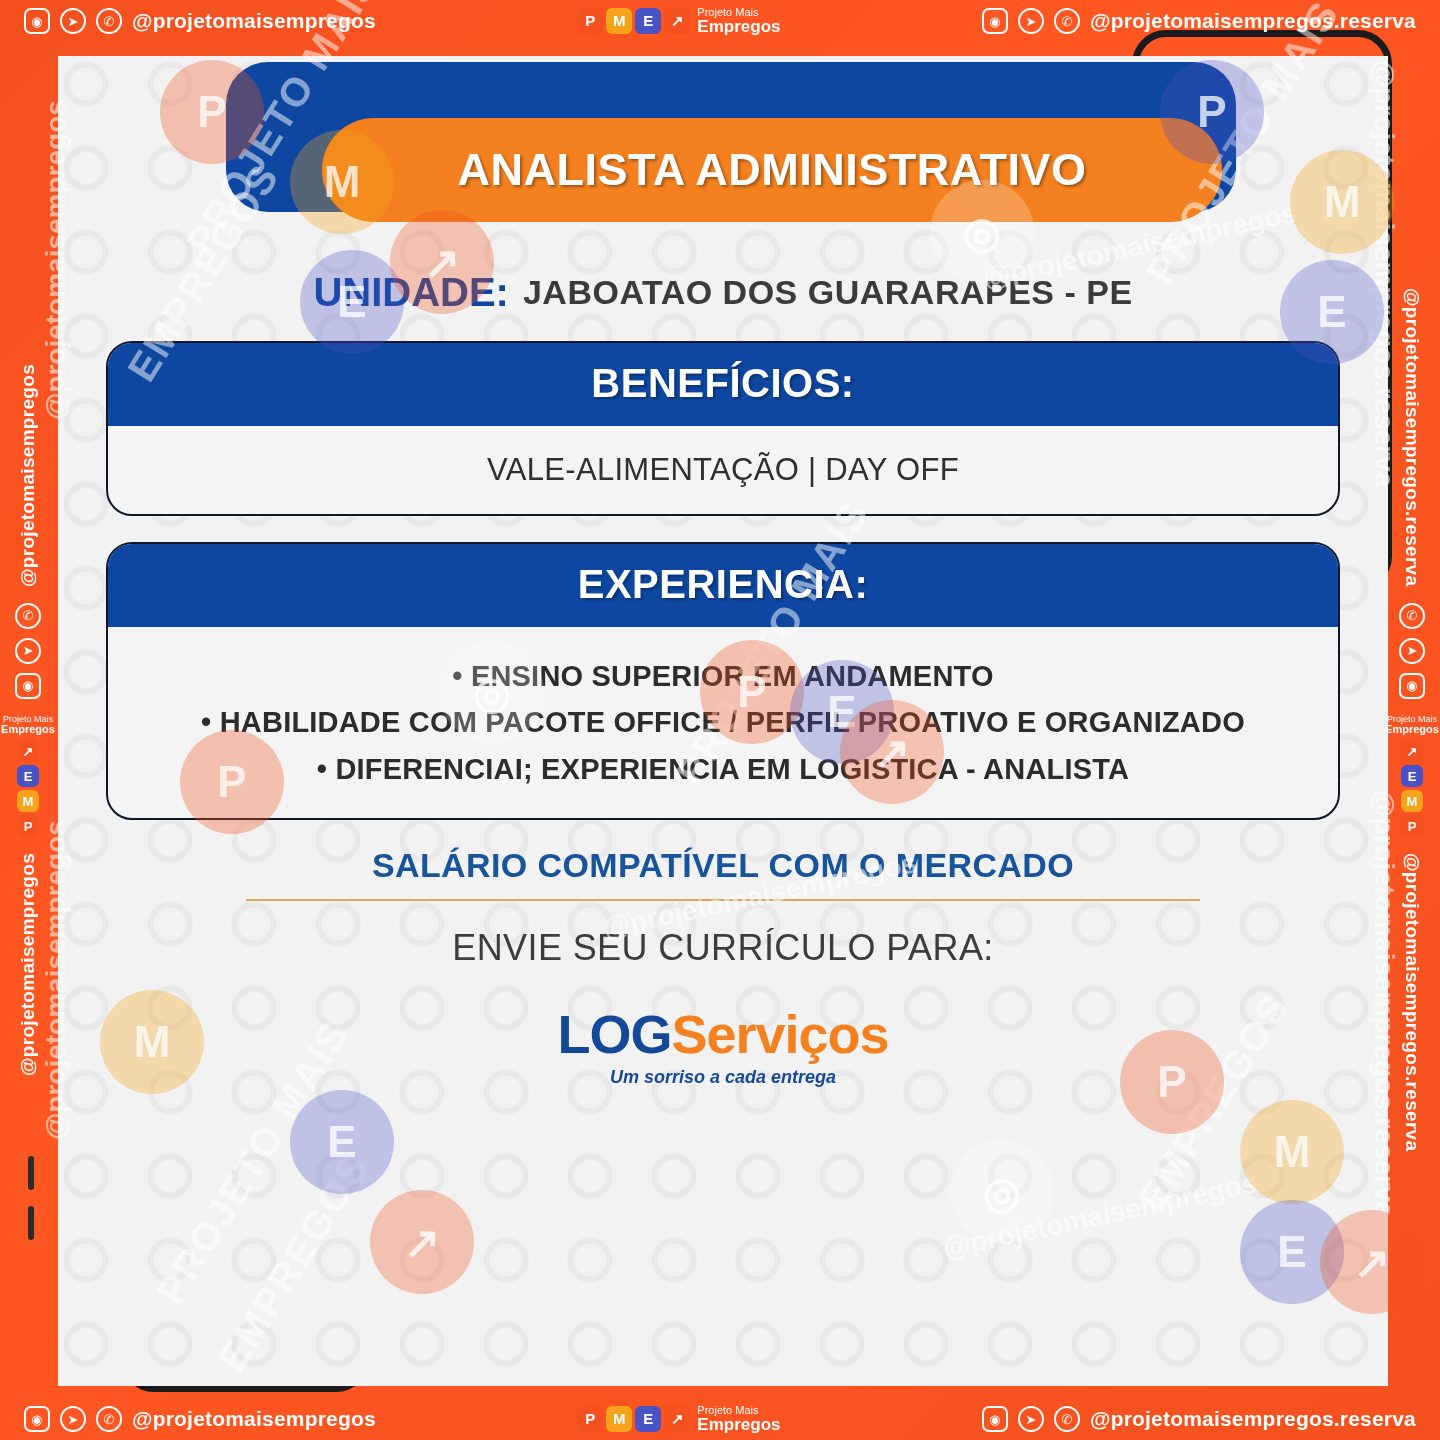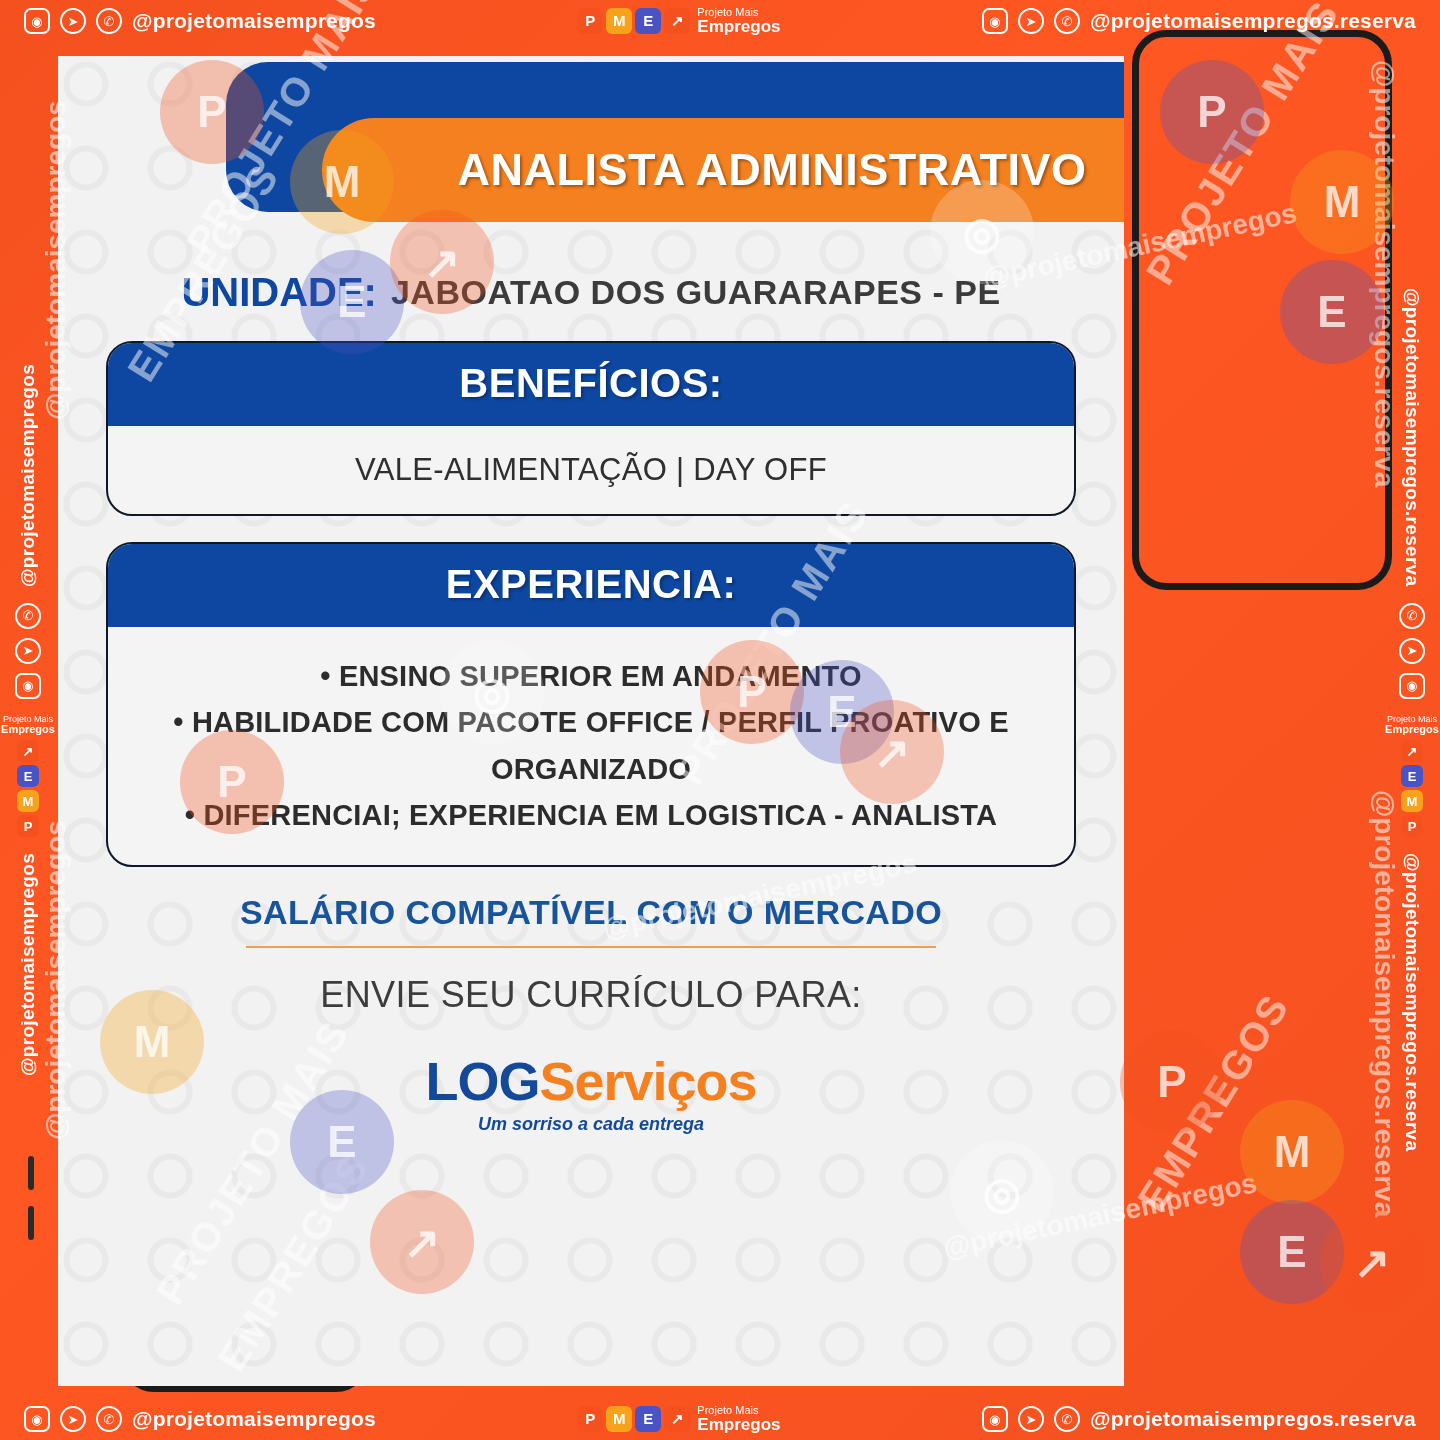--- a/index.html
+++ b/index.html
@@ -93,21 +93,21 @@
   .phone-btn {
     position: absolute; left: 28px; width: 6px; border-radius: 3px; background: #2a2a2a;
     z-index: 6;
   }
   .pb1 { bottom: 250px; height: 34px; }
   .pb2 { bottom: 200px; height: 34px; }
 
   
   .card {
     position: absolute; left: 58px; top: 56px;
-    width: 1066px; height: 1330px;
+    width: 1330px; height: 1330px;
     background: #f2f2f2;
     z-index: 10;
     overflow: hidden;
   }
   
   .card::before {
     content: "";
     position: absolute; inset: 0;
     background-image:
       radial-gradient(circle at 28px 28px, rgba(0,0,0,0) 16px, rgba(0,0,0,0.045) 17px, rgba(0,0,0,0.045) 22px, rgba(0,0,0,0) 23px);

